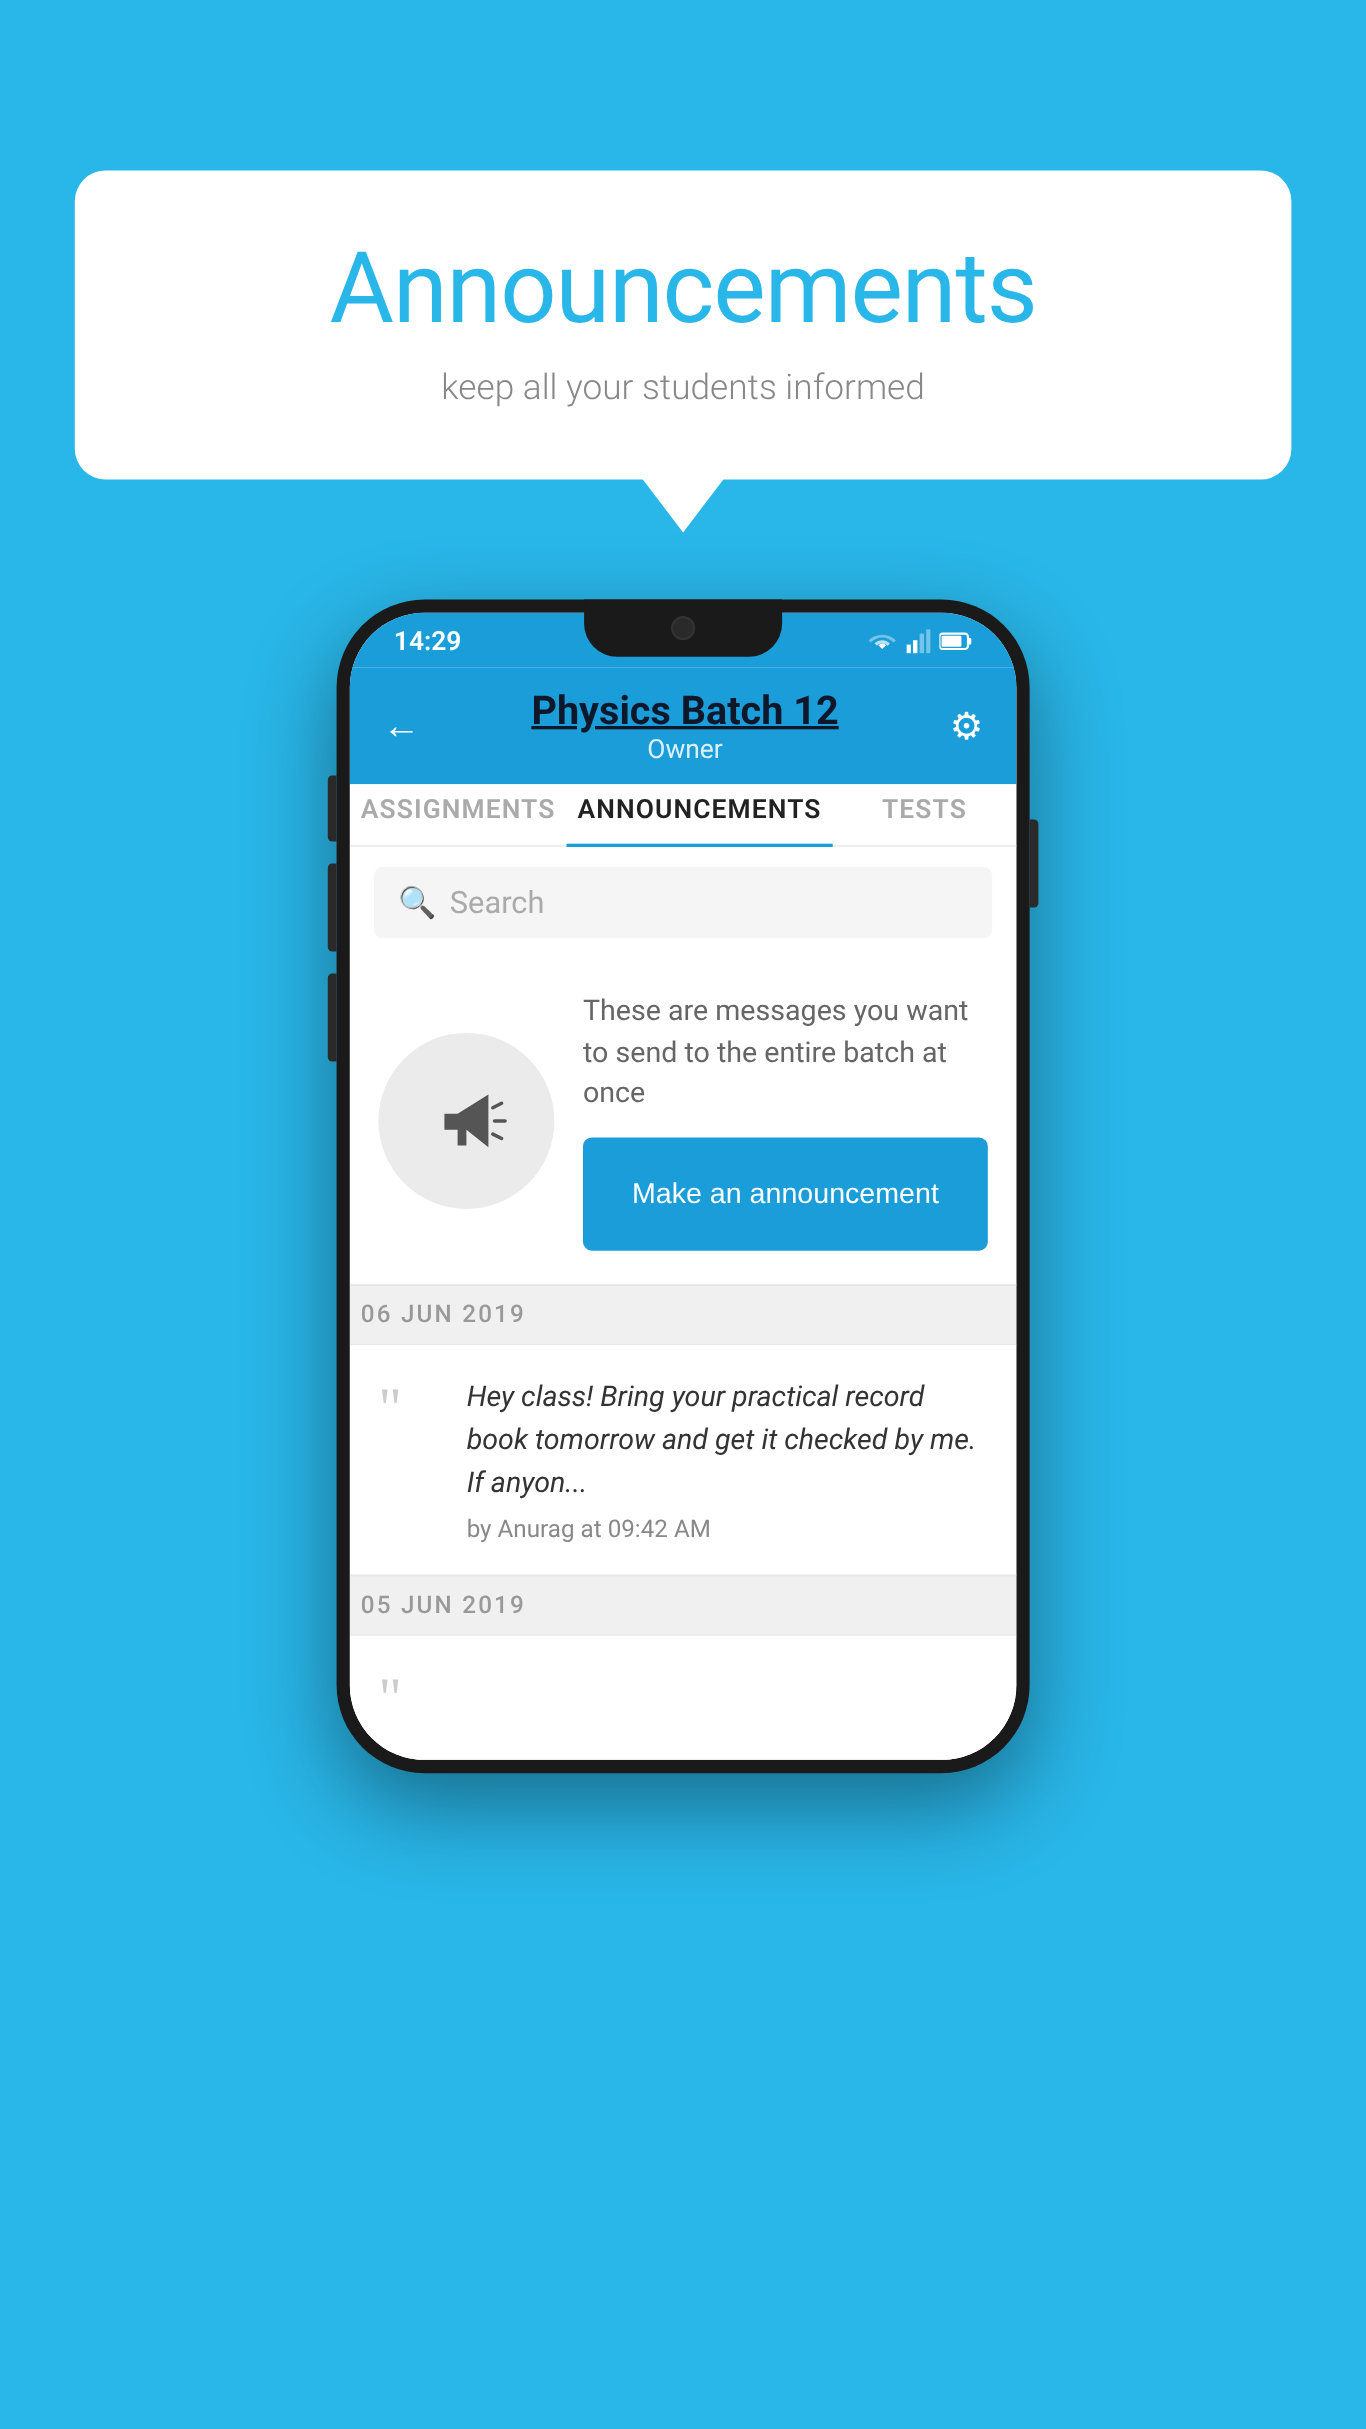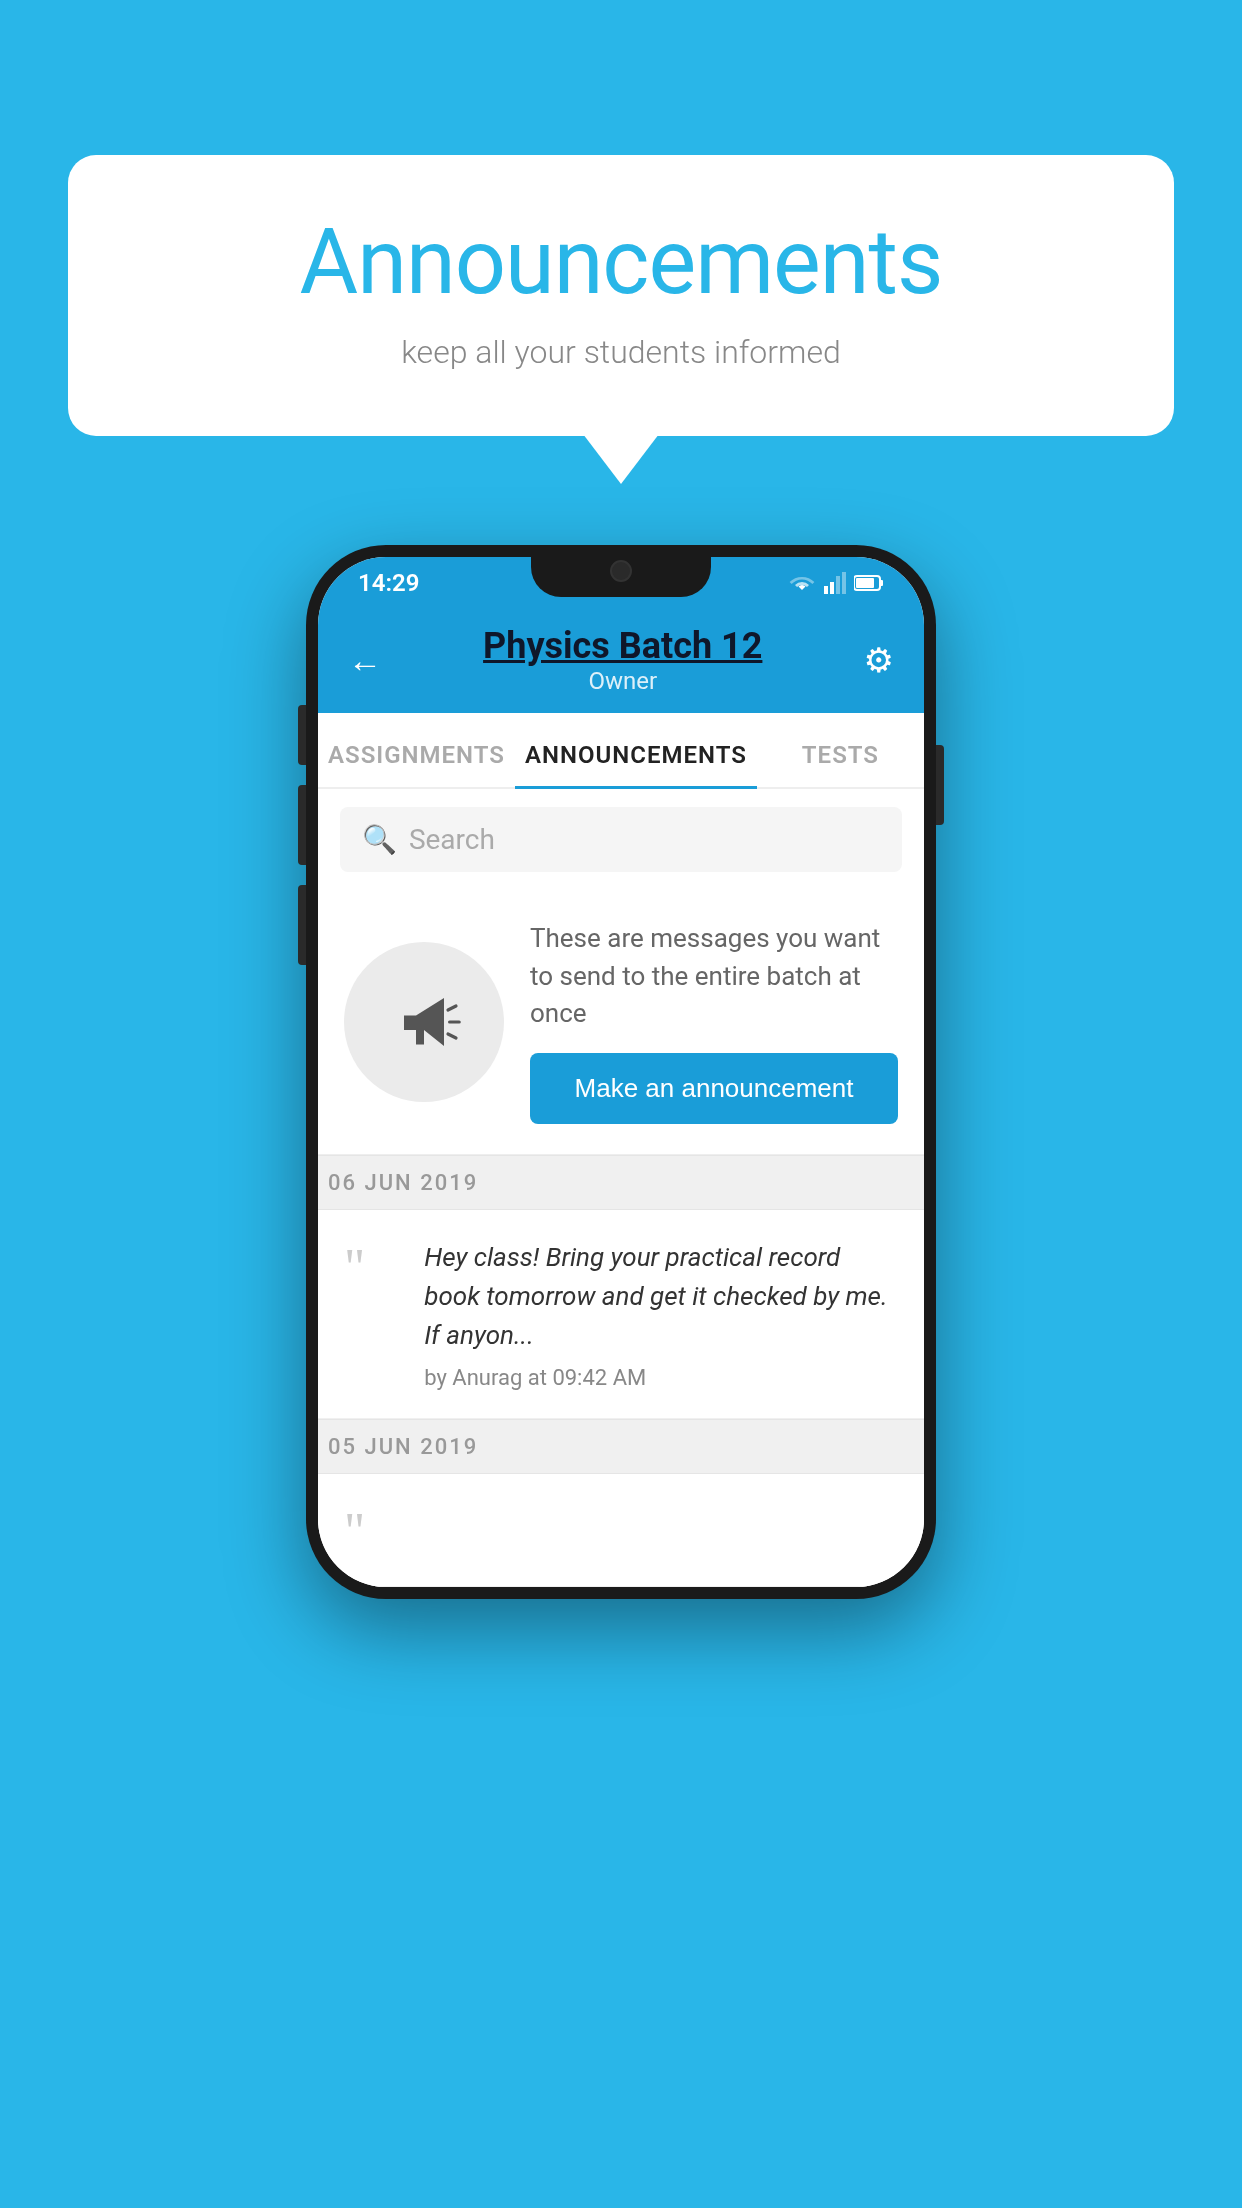--- a/index.html
+++ b/index.html
@@ -212,21 +212,21 @@
     
     .tabs {
       background: white;
       display: flex;
       border-bottom: 2px solid #eee;
     }
 
     .tab {
       flex: 1;
       text-align: center;
-      padding: 28px 10px 18px;
+      padding: 9px 10px 18px;
       font-size: 24px;
       font-weight: 600;
       color: #aaa;
       letter-spacing: 1px;
       position: relative;
       cursor: pointer;
     }
 
     .tab.active {
       color: #222;
@@ -303,21 +303,21 @@
       color: #666;
       line-height: 1.45;
       margin-bottom: 20px;
     }
 
     .cta-btn {
       background: #1a9dd8;
       color: white;
       border: none;
       border-radius: 8px;
-      padding: 20px 30px;
+      padding: 36px 30px;
       font-size: 26px;
       font-weight: 500;
       cursor: pointer;
       display: inline-block;
       width: 100%;
       text-align: center;
     }
 
     
     .date-sep {

